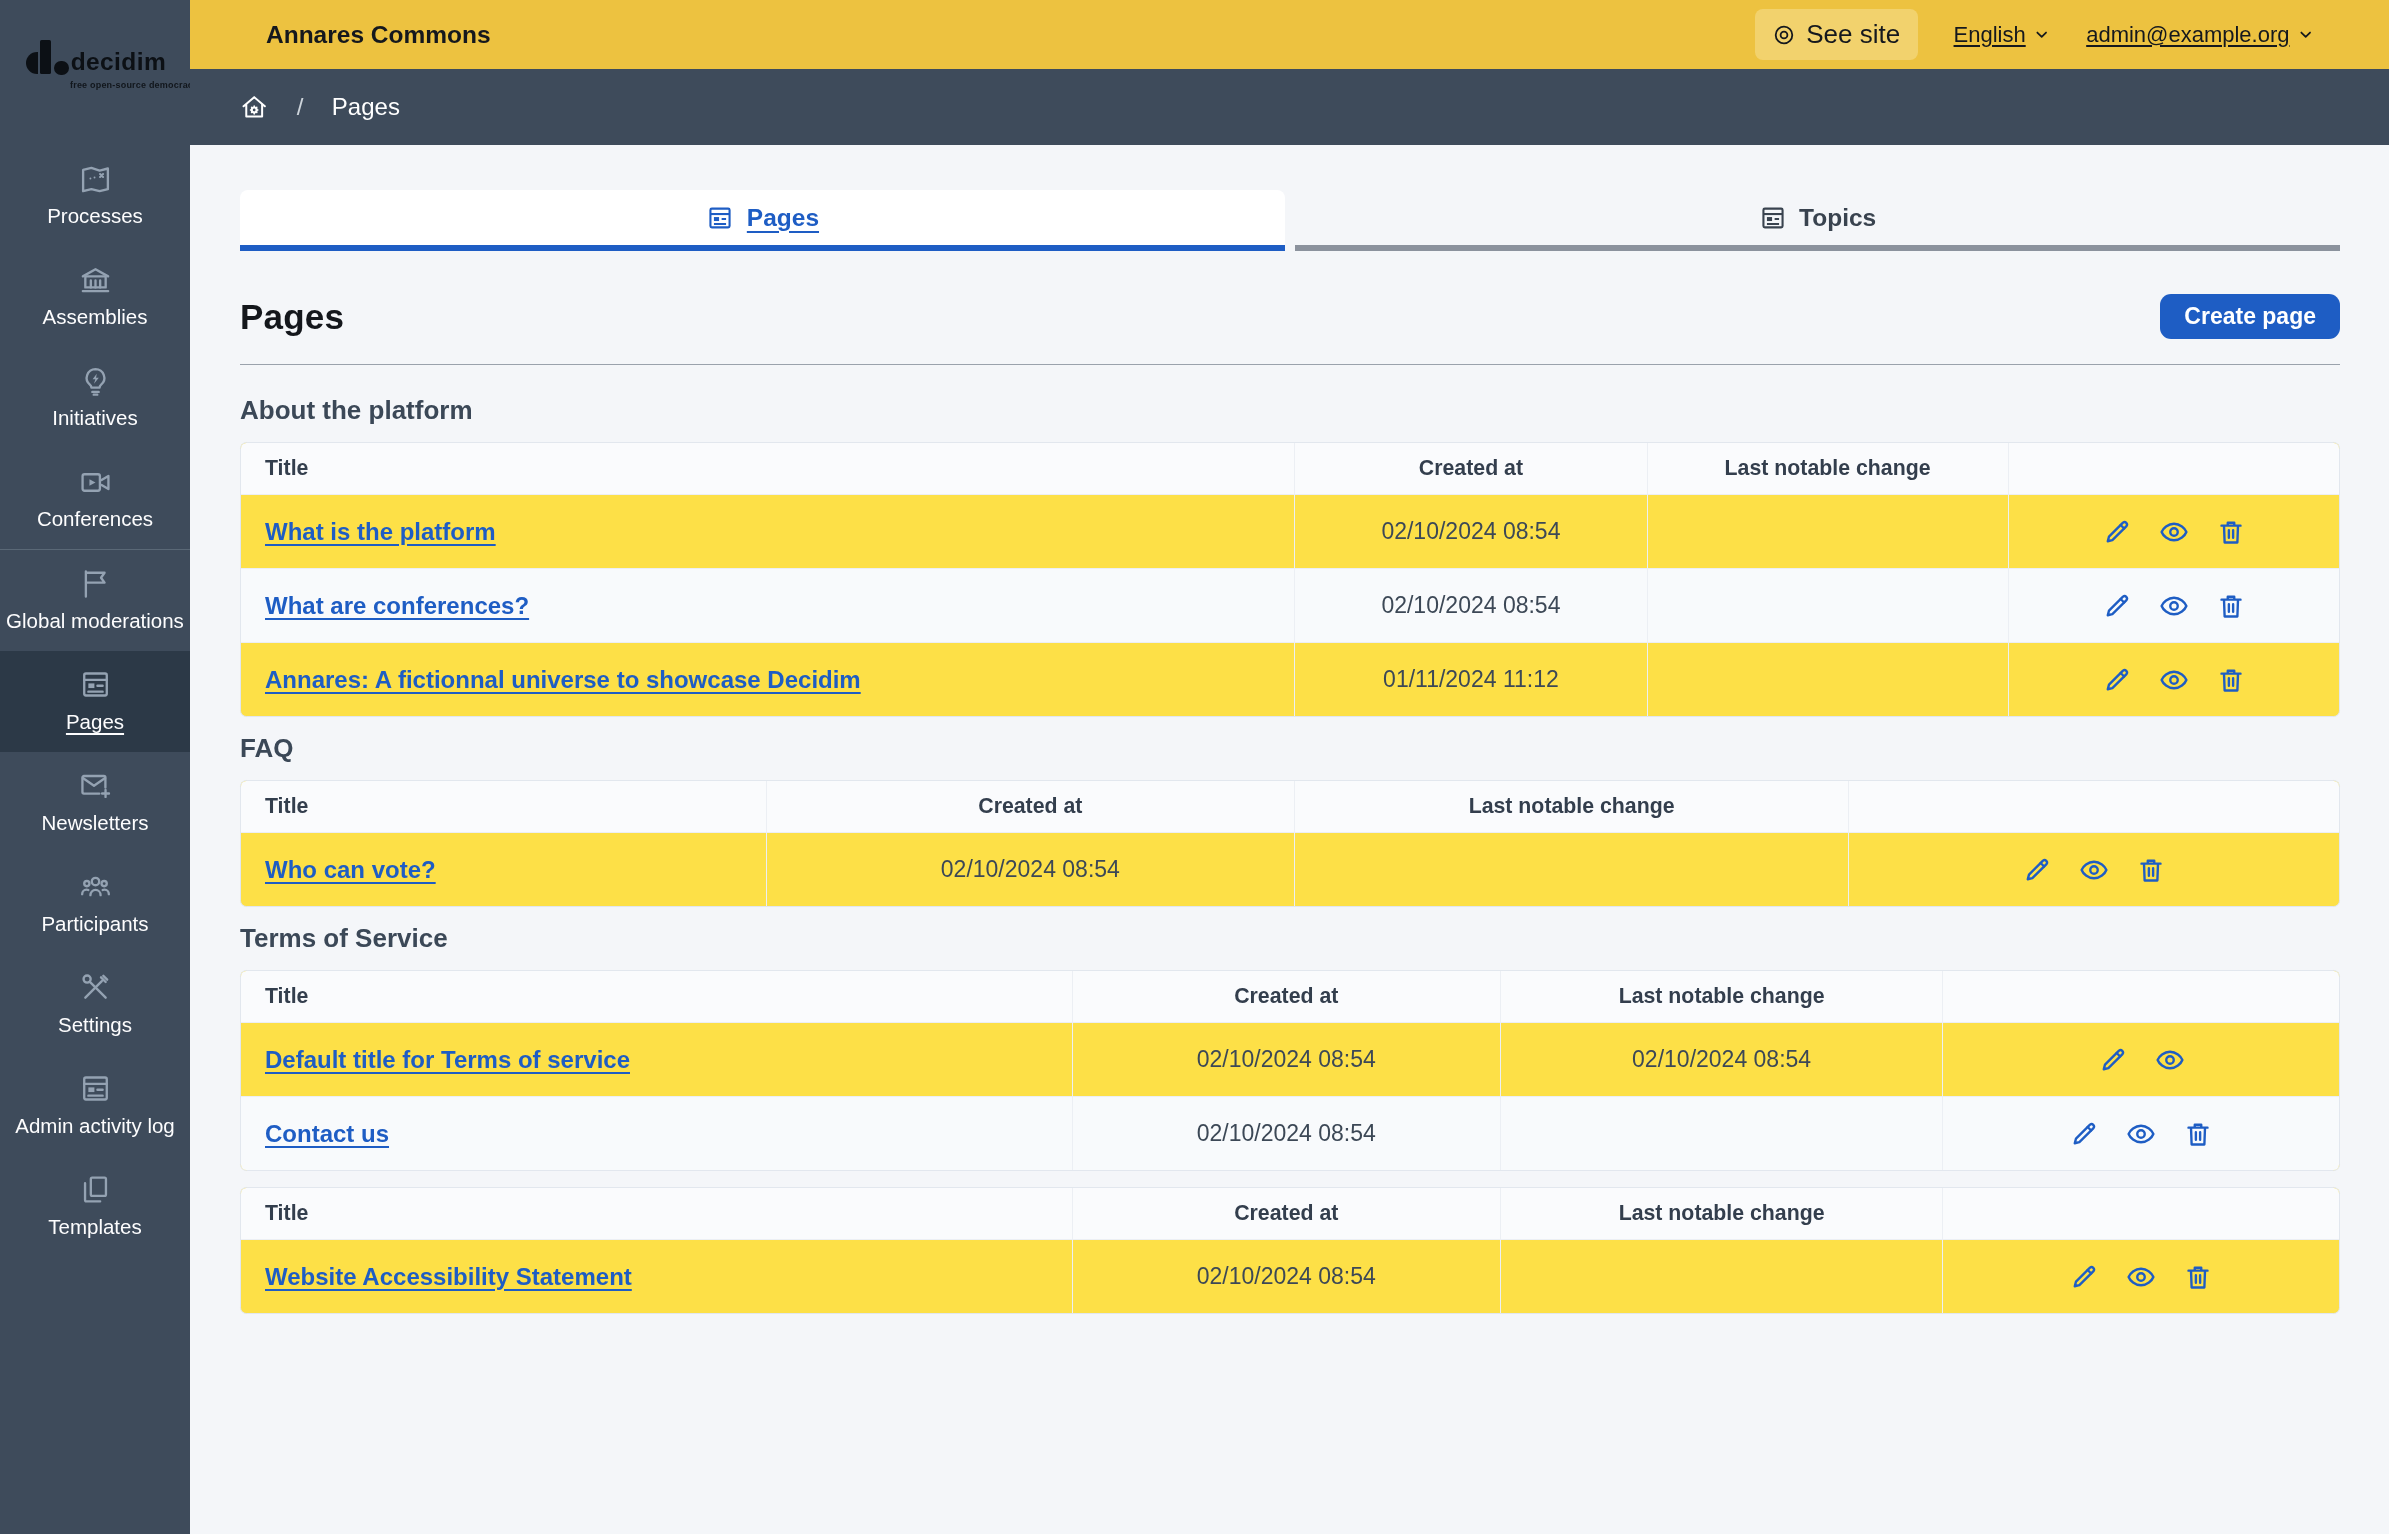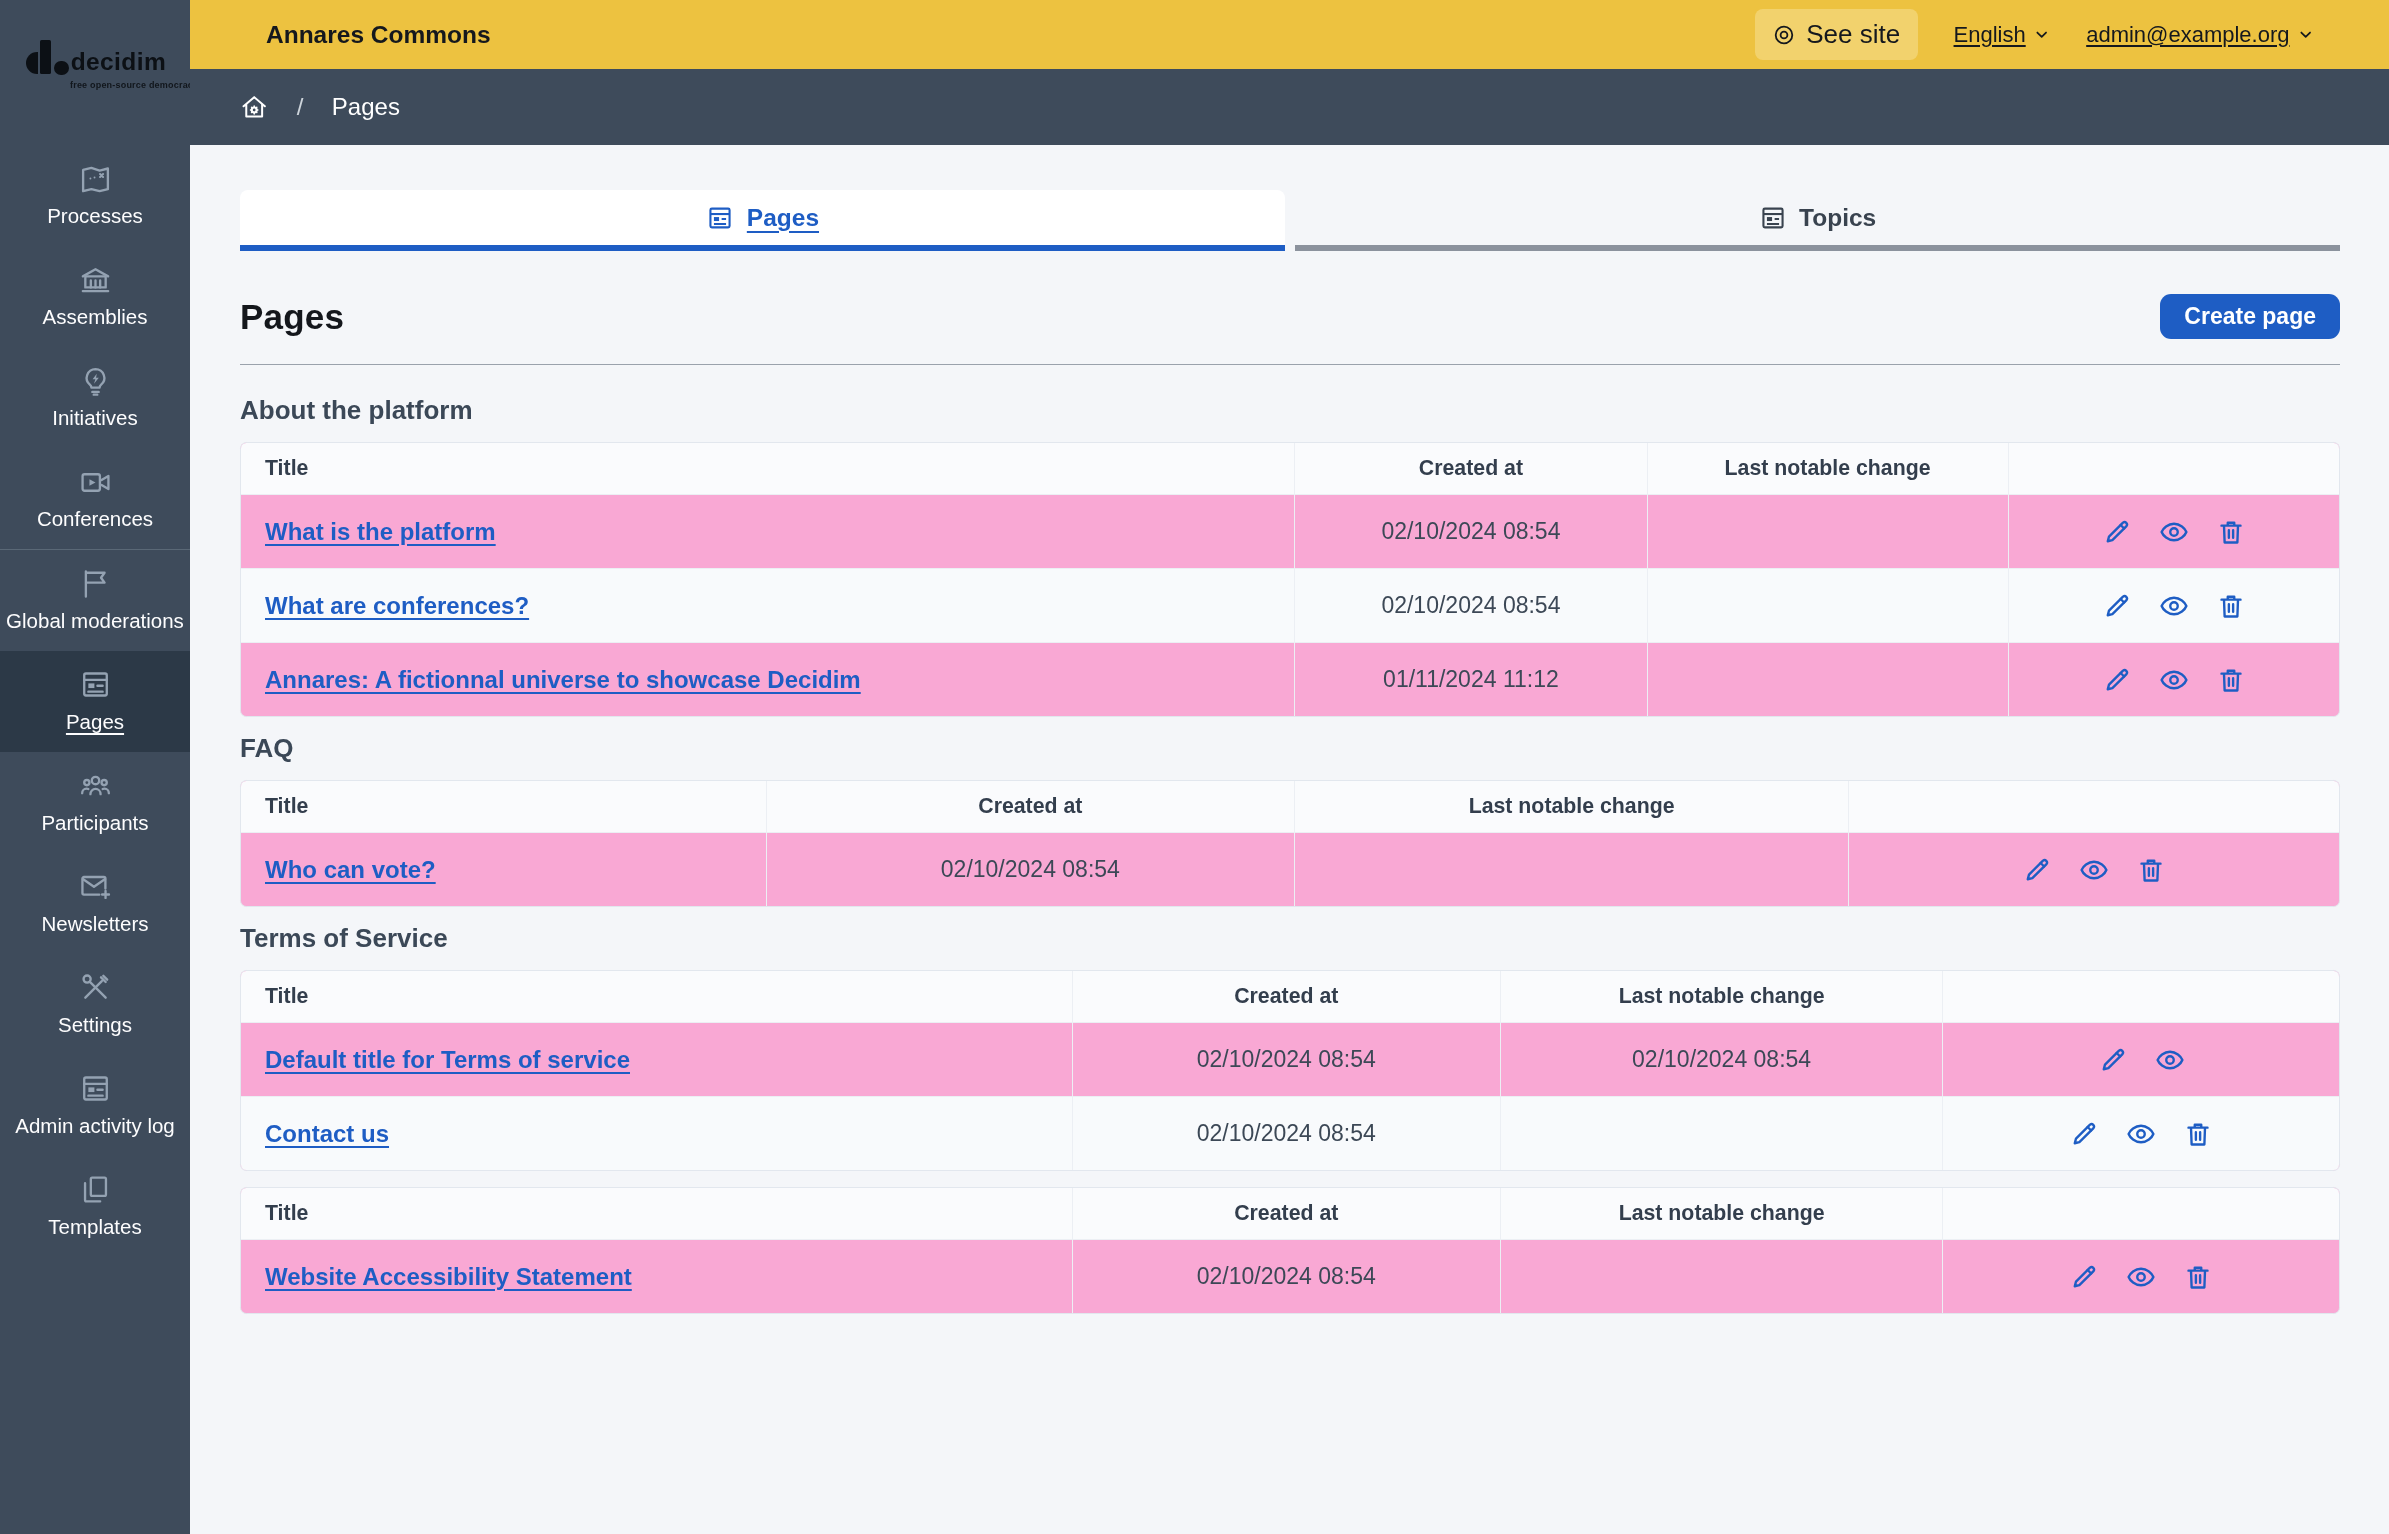--- a/index.html
+++ b/index.html
@@ -67,21 +67,21 @@
 
   .page-head{display:flex;align-items:center;justify-content:space-between;margin-top:43px;}
   .page-title{font-size:35px;font-weight:800;color:var(--ink);margin:0;letter-spacing:0.2px;}
   .create-btn{background:var(--accent);color:#fff;font-size:23px;font-weight:bold;border:none;
               border-radius:11px;height:45px;padding:0 24px;cursor:pointer;font-family:inherit;}
   .head-divider{height:1.6px;background:#9aa2ac;margin-top:24.5px;margin-bottom:30px;}
 
   
   .section{margin-top:16px;}
   .section h2{font-size:26px;font-weight:700;color:var(--slate);margin:0 0 16px;}
-  .table-wrap{background:#f9a8d4;border:0.8px solid var(--border);border-radius:6.3px;overflow:hidden;}
+  .table-wrap{background:#fde047;border:0.8px solid var(--border);border-radius:6.3px;overflow:hidden;}
   table{width:100%;border-collapse:separate;border-spacing:0;table-layout:fixed;}
   th{height:51px;background:var(--thead);font-size:21.3px;font-weight:700;color:#333e4d;}
   th,td{border-left:0.8px solid var(--border-light);}
   th:first-child,td:first-child{border-left:none;}
   td{height:74px;border-top:0.8px solid var(--border-light);font-size:23px;color:#3c4856;}
   tbody tr:nth-child(even) td{background:var(--zebra);}
   .cell-title,th.col-title{text-align:left;padding-left:24px;}
   .cell-center,th.col-center{text-align:center;}
   .page-link{color:var(--accent);font-weight:bold;font-size:24px;text-decoration:underline;
              text-underline-offset:4px;cursor:pointer;text-align:right;}
@@ -150,35 +150,35 @@
         <svg viewBox="0 0 24 24" fill="none" stroke="currentColor" stroke-width="1.7" stroke-linecap="round" stroke-linejoin="round">
           <rect x="3.8" y="4" width="16.4" height="16" rx="1.2"></rect>
           <path d="M3.8 8.6h16.4"></path>
      <rect x="6.8" y="11.2" width="4.4" height="3.4" fill="currentColor" stroke="none"></rect>
      <path d="M13.4 12.9h3.8M6.8 17.2h10.4"></path>
         </svg>
         <span class="lbl">Pages</span>
       </div>
       <div class="nav-item">
         <svg viewBox="0 0 24 24" fill="none" stroke="currentColor" stroke-width="1.7" stroke-linecap="round" stroke-linejoin="round">
+          <path d="M19.2 13.5V6.2c0-.6-.5-1.1-1.1-1.1H3.6c-.6 0-1.1.5-1.1 1.1v10.6c0 .6.5 1.1 1.1 1.1h11.2"></path>
+     <path d="M2.8 6.6l8.1 5.6 8.1-5.6"></path>
+     <path d="M19.3 15.3v5M16.8 17.8h5"></path>
+        </svg>
+        <span class="lbl">Newsletters</span>
+      </div>
+      <div class="nav-item">
+        <svg viewBox="0 0 24 24" fill="none" stroke="currentColor" stroke-width="1.7" stroke-linecap="round" stroke-linejoin="round">
           <circle cx="12" cy="8.4" r="2.7"></circle>
      <path d="M8.3 18.3c0-2.1 1.6-3.8 3.7-3.8s3.7 1.7 3.7 3.8"></path>
      <circle cx="5.7" cy="9.9" r="1.9"></circle>
           <circle cx="18.3" cy="9.9" r="1.9"></circle>
      <path d="M2.3 17.6c0-1.9 1.4-3.3 3.1-3.3.5 0 1 .1 1.4.3M21.7 17.6c0-1.9-1.4-3.3-3.1-3.3-.5 0-1 .1-1.4.3"></path>
         </svg>
         <span class="lbl">Participants</span>
-      </div>
-      <div class="nav-item">
-        <svg viewBox="0 0 24 24" fill="none" stroke="currentColor" stroke-width="1.7" stroke-linecap="round" stroke-linejoin="round">
-          <path d="M19.2 13.5V6.2c0-.6-.5-1.1-1.1-1.1H3.6c-.6 0-1.1.5-1.1 1.1v10.6c0 .6.5 1.1 1.1 1.1h11.2"></path>
-     <path d="M2.8 6.6l8.1 5.6 8.1-5.6"></path>
-     <path d="M19.3 15.3v5M16.8 17.8h5"></path>
-        </svg>
-        <span class="lbl">Newsletters</span>
       </div>
       <div class="nav-item">
         <svg viewBox="0 0 24 24" fill="none" stroke="currentColor" stroke-width="1.7" stroke-linecap="round" stroke-linejoin="round">
           <path d="M8.1 8.1L19.4 19.4"></path>
           <circle cx="5.9" cy="5.9" r="2.6"></circle>
      <path d="M16.6 7.4L4.6 19.4M16 4.6l3.4 3.4M17.7 3.5l2.8 2.8"></path>
         </svg>
         <span class="lbl">Settings</span>
       </div>
       <div class="nav-item">

